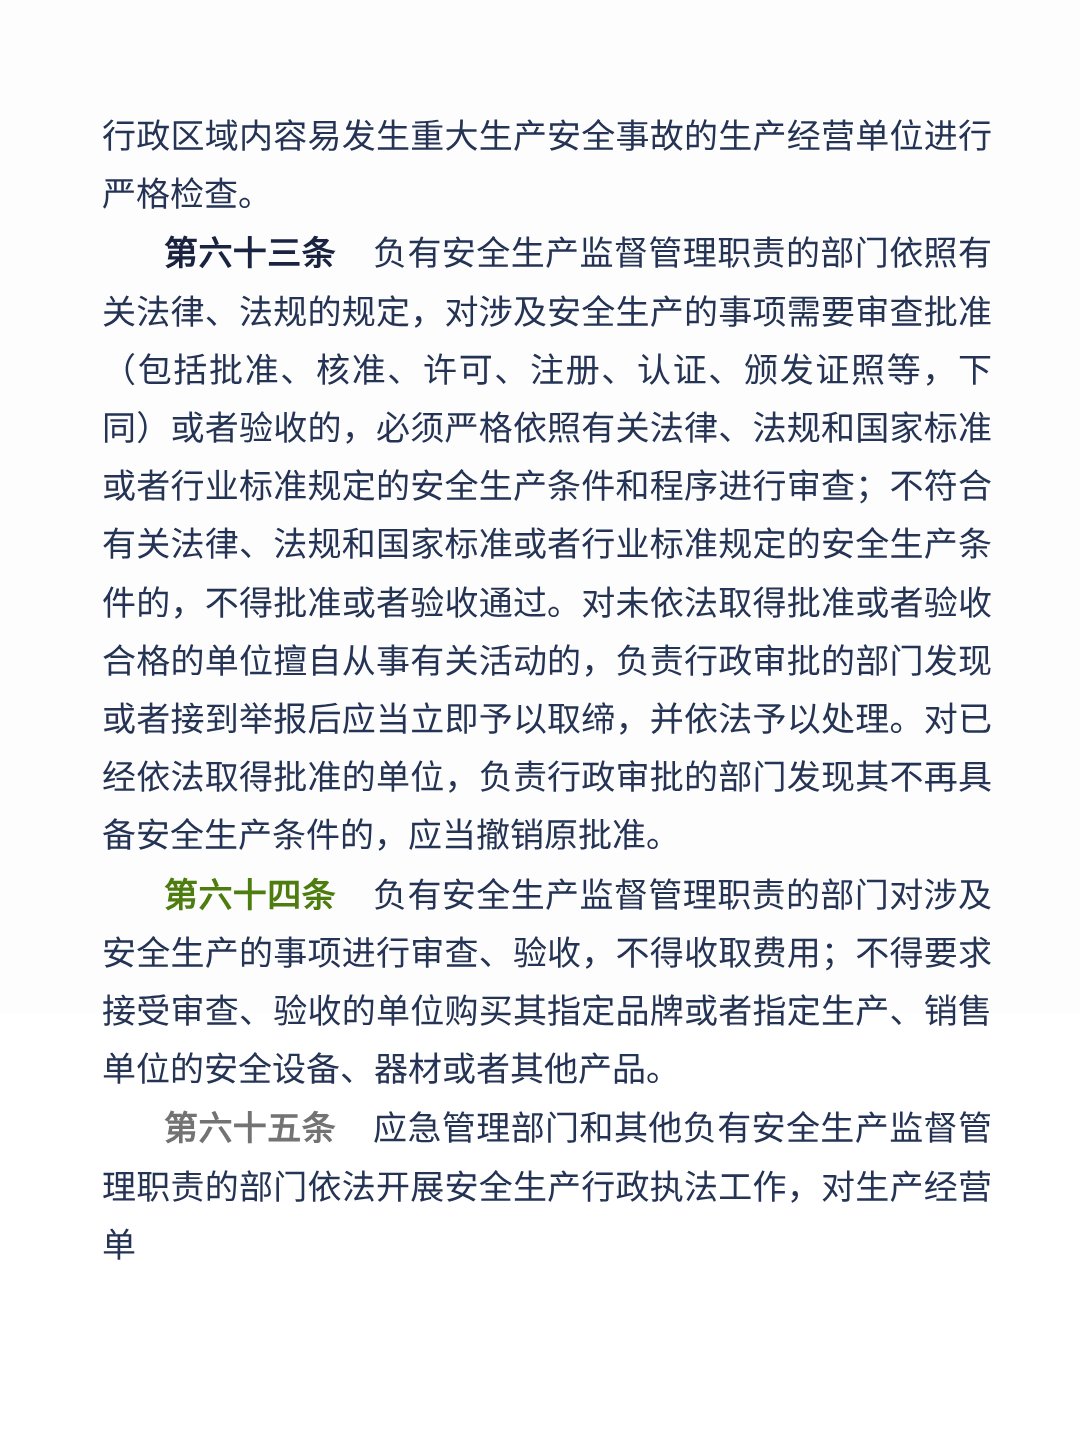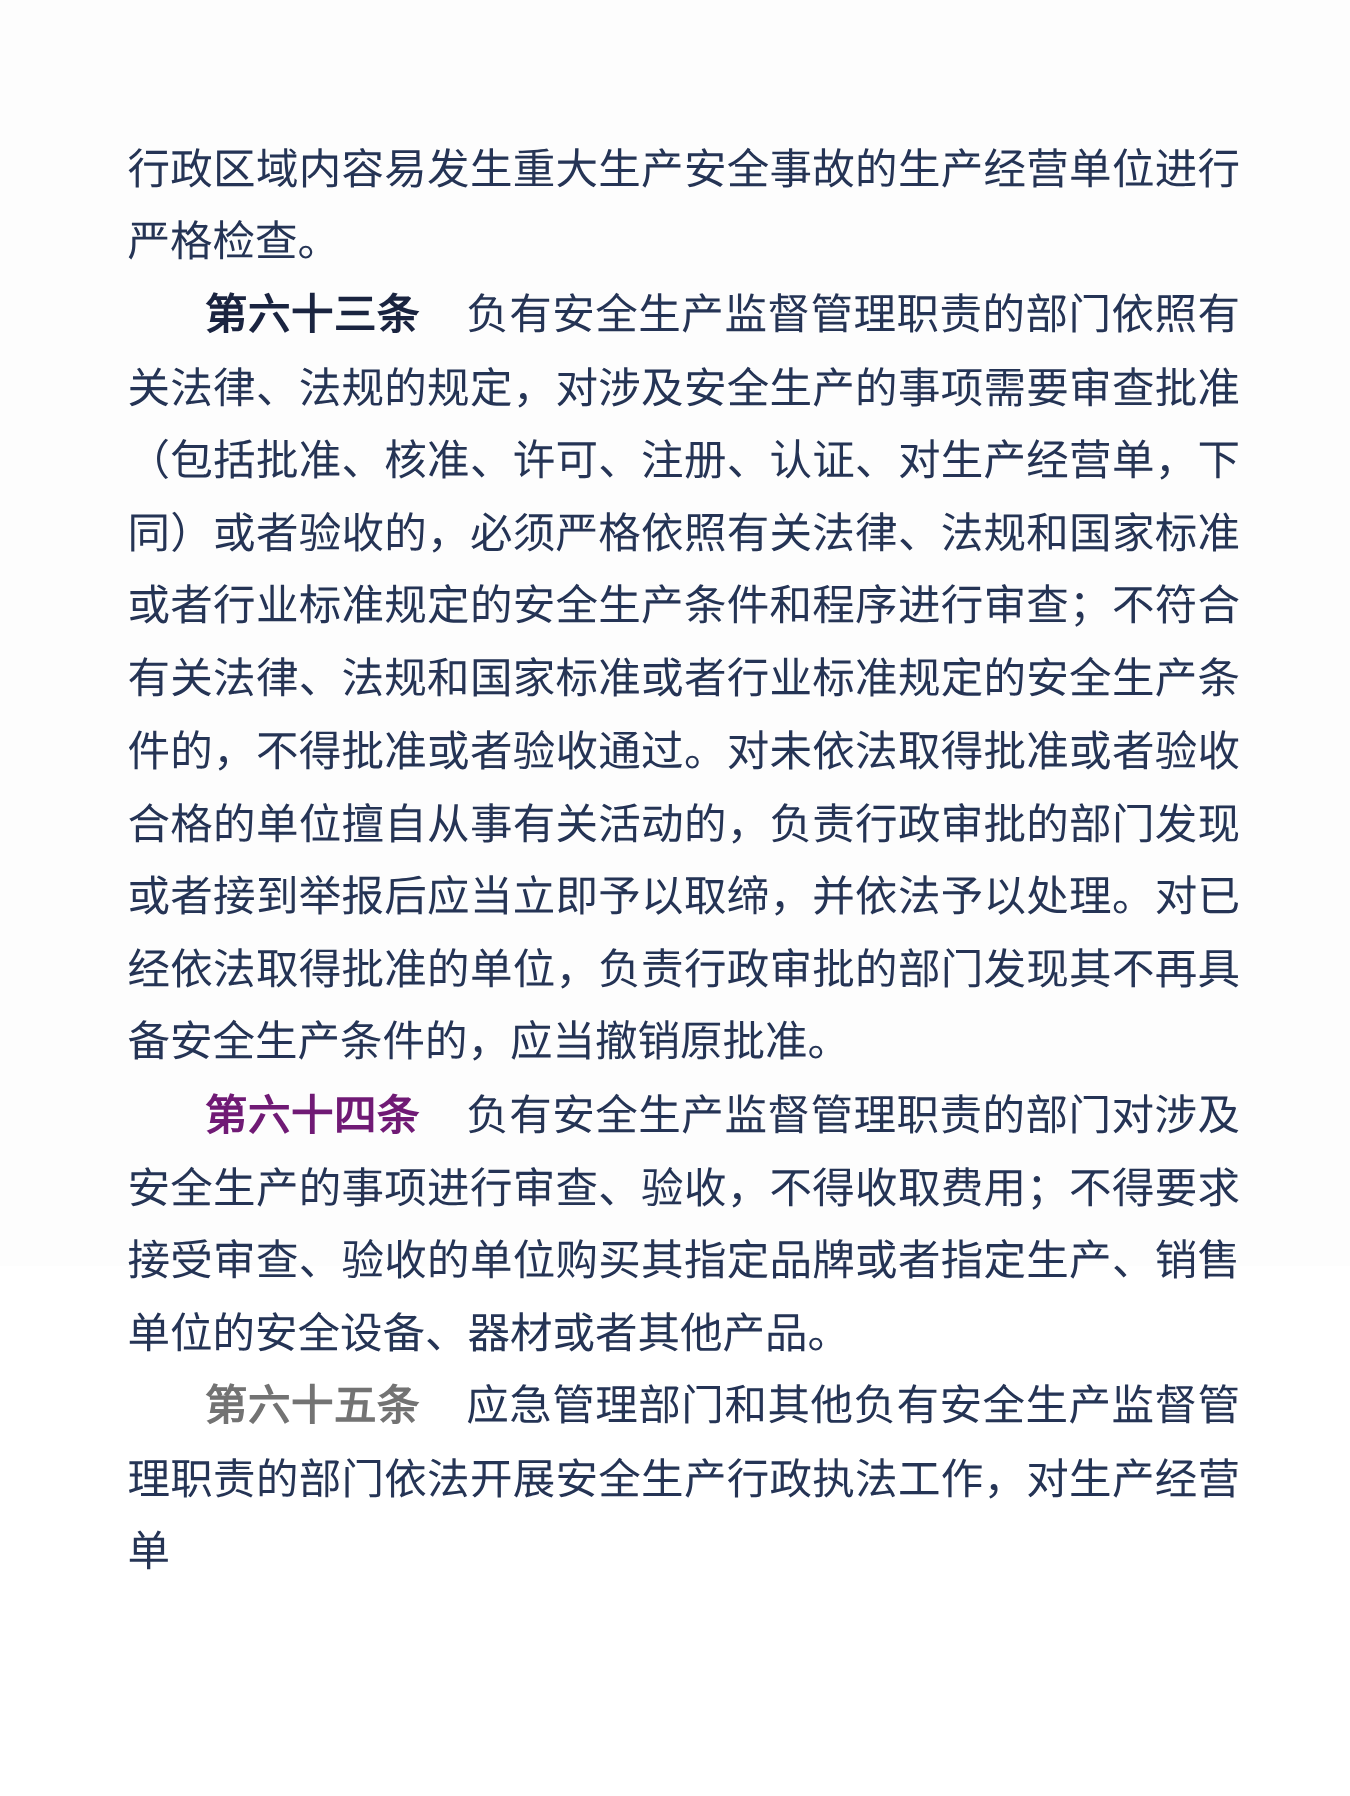--- a/index.html
+++ b/index.html
@@ -25,26 +25,26 @@
     text-align: justify;
     letter-spacing: 0;
     word-break: break-all;
   }
   .doc-body p.indent {
     text-indent: 62px;
   }
   .article-no {
     font-weight: 700;
     margin-right: 37px;
-    font-family: Liberation Serif, serif;
+    font-family: Liberation Sans, sans-serif;
   }
 </style>
 </head>
 <body>
 
 <div class="doc-page" style="background: rgb(253, 253, 253); color: rgb(37, 52, 85);">
   <div class="doc-body">
       <p><span>行政区域内容易发生重大生产安全事故的生产经营单位进行严格检查。</span></p>
-      <p class="indent"><span class="article-no" style="color: rgb(26, 36, 64);">第六十三条</span><span>负有安全生产监督管理职责的部门依照有关法律、法规的规定，对涉及安全生产的事项需要审查批准（包括批准、核准、许可、注册、认证、对生产经营单，下同）或者验收的，必须严格依照有关法律、法规和国家标准或者行业标准规定的安全生产条件和程序进行审查；不符合有关法律、法规和国家标准或者行业标准规定的安全生产条件的，不得批准或者验收通过。对未依法取得批准或者验收合格的单位擅自从事有关活动的，负责行政审批的部门发现或者接到举报后应当立即予以取缔，并依法予以处理。对已经依法取得批准的单位，负责行政审批的部门发现其不再具备安全生产条件的，应当撤销原批准。</span></p>
-      <p class="indent"><span class="article-no" style="color: #701a75;">第六十四条</span><span>负有安全生产监督管理职责的部门对涉及安全生产的事项进行审查、验收，不得收取费用；不得要求接受审查、验收的单位购买其指定品牌或者指定生产、销售单位的安全设备、器材或者其他产品。</span></p>
+      <p class="indent"><span class="article-no" style="color: rgb(26, 36, 64);">第六十三条</span><span>负有安全生产监督管理职责的部门依照有关法律、法规的规定，对涉及安全生产的事项需要审查批准（包括批准、核准、许可、注册、认证、颁发证照等，下同）或者验收的，必须严格依照有关法律、法规和国家标准或者行业标准规定的安全生产条件和程序进行审查；不符合有关法律、法规和国家标准或者行业标准规定的安全生产条件的，不得批准或者验收通过。对未依法取得批准或者验收合格的单位擅自从事有关活动的，负责行政审批的部门发现或者接到举报后应当立即予以取缔，并依法予以处理。对已经依法取得批准的单位，负责行政审批的部门发现其不再具备安全生产条件的，应当撤销原批准。</span></p>
+      <p class="indent"><span class="article-no" style="color: #4d7c0f;">第六十四条</span><span>负有安全生产监督管理职责的部门对涉及安全生产的事项进行审查、验收，不得收取费用；不得要求接受审查、验收的单位购买其指定品牌或者指定生产、销售单位的安全设备、器材或者其他产品。</span></p>
       <p class="indent"><span class="article-no" style="color: #737373;">第六十五条</span><span>应急管理部门和其他负有安全生产监督管理职责的部门依法开展安全生产行政执法工作，对生产经营单</span></p>
     </div>
 </div>
 
 </body></html>

